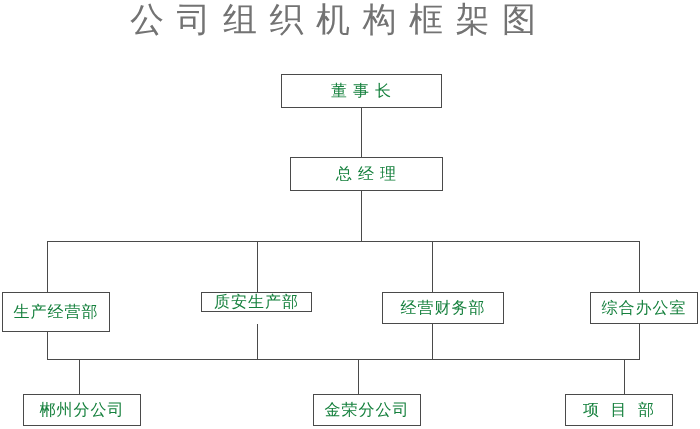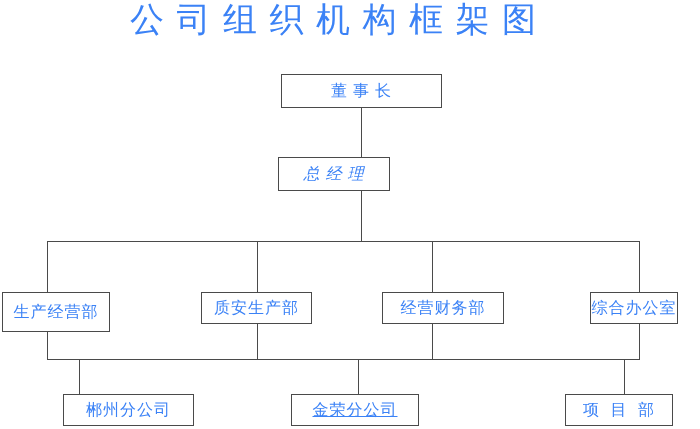--- a/index.html
+++ b/index.html
@@ -17,48 +17,48 @@
     color: #111111;
   }
   .chart-title {
     position: absolute;
     left: 130px;
     top: 0px;
     font-size: 34px;
     line-height: 40px;
     letter-spacing: 2px;
     white-space: nowrap;
-    color: #3b82f6;
+    color: #737373;
   }
   .node {
     position: absolute;
     box-sizing: border-box;
     border: 1px solid #4a4a4a;
     background: #ffffff;
     display: flex;
     align-items: center;
     justify-content: center;
     font-size: 16px;
     letter-spacing: 1px;
     white-space: nowrap;
-    color: #3b82f6;
+    color: #15803d;
   }
   .line {
     position: absolute;
     background: #4a4a4a;
   }
   
   .n-chairman { left: 281px; top: 74px;  width: 161px; height: 34px; }
-  .n-gm       { left: 278px; top: 157px; width: 112px; height: 34px; font-style: italic; }
+  .n-gm       { left: 290px; top: 157px; width: 153px; height: 34px; }
   .n-dept1    { left: 2px;   top: 292px; width: 108px; height: 40px; }
-  .n-dept2    { left: 201px; top: 292px; width: 111px; height: 32px; }
+  .n-dept2    { left: 201px; top: 292px; width: 111px; height: 20px; }
   .n-dept3    { left: 382px; top: 292px; width: 122px; height: 32px; }
-  .n-dept4    { left: 590px; top: 292px; width: 88px; height: 32px; }
-  .n-branch1  { left: 23px;  top: 394px; width: 131px; height: 32px; margin-left: 40px; }
-  .n-branch2  { left: 291px; top: 394px; width: 128px; height: 32px; text-decoration: underline; }
+  .n-dept4    { left: 590px; top: 292px; width: 108px; height: 32px; }
+  .n-branch1  { left: 23px;  top: 394px; width: 118px; height: 32px; }
+  .n-branch2  { left: 313px; top: 394px; width: 108px; height: 32px; }
   .n-branch3  { left: 565px; top: 394px; width: 108px; height: 32px; font-family: Liberation Mono, monospace; }
   
   .v-cm-gm    { left: 361px; top: 108px; width: 1px; height: 49px; }
   .v-gm-h1    { left: 361px; top: 191px; width: 1px; height: 50px; }
   .h-bus1     { left: 47px;  top: 241px; width: 593px; height: 1px; }
   .v-d1-top   { left: 47px;  top: 241px; width: 1px; height: 51px; }
   .v-d2-top   { left: 257px; top: 241px; width: 1px; height: 51px; }
   .v-d3-top   { left: 432px; top: 241px; width: 1px; height: 51px; }
   .v-d4-top   { left: 639px; top: 241px; width: 1px; height: 51px; }
   .v-d1-bot   { left: 47px;  top: 324px; width: 1px; height: 36px; }

